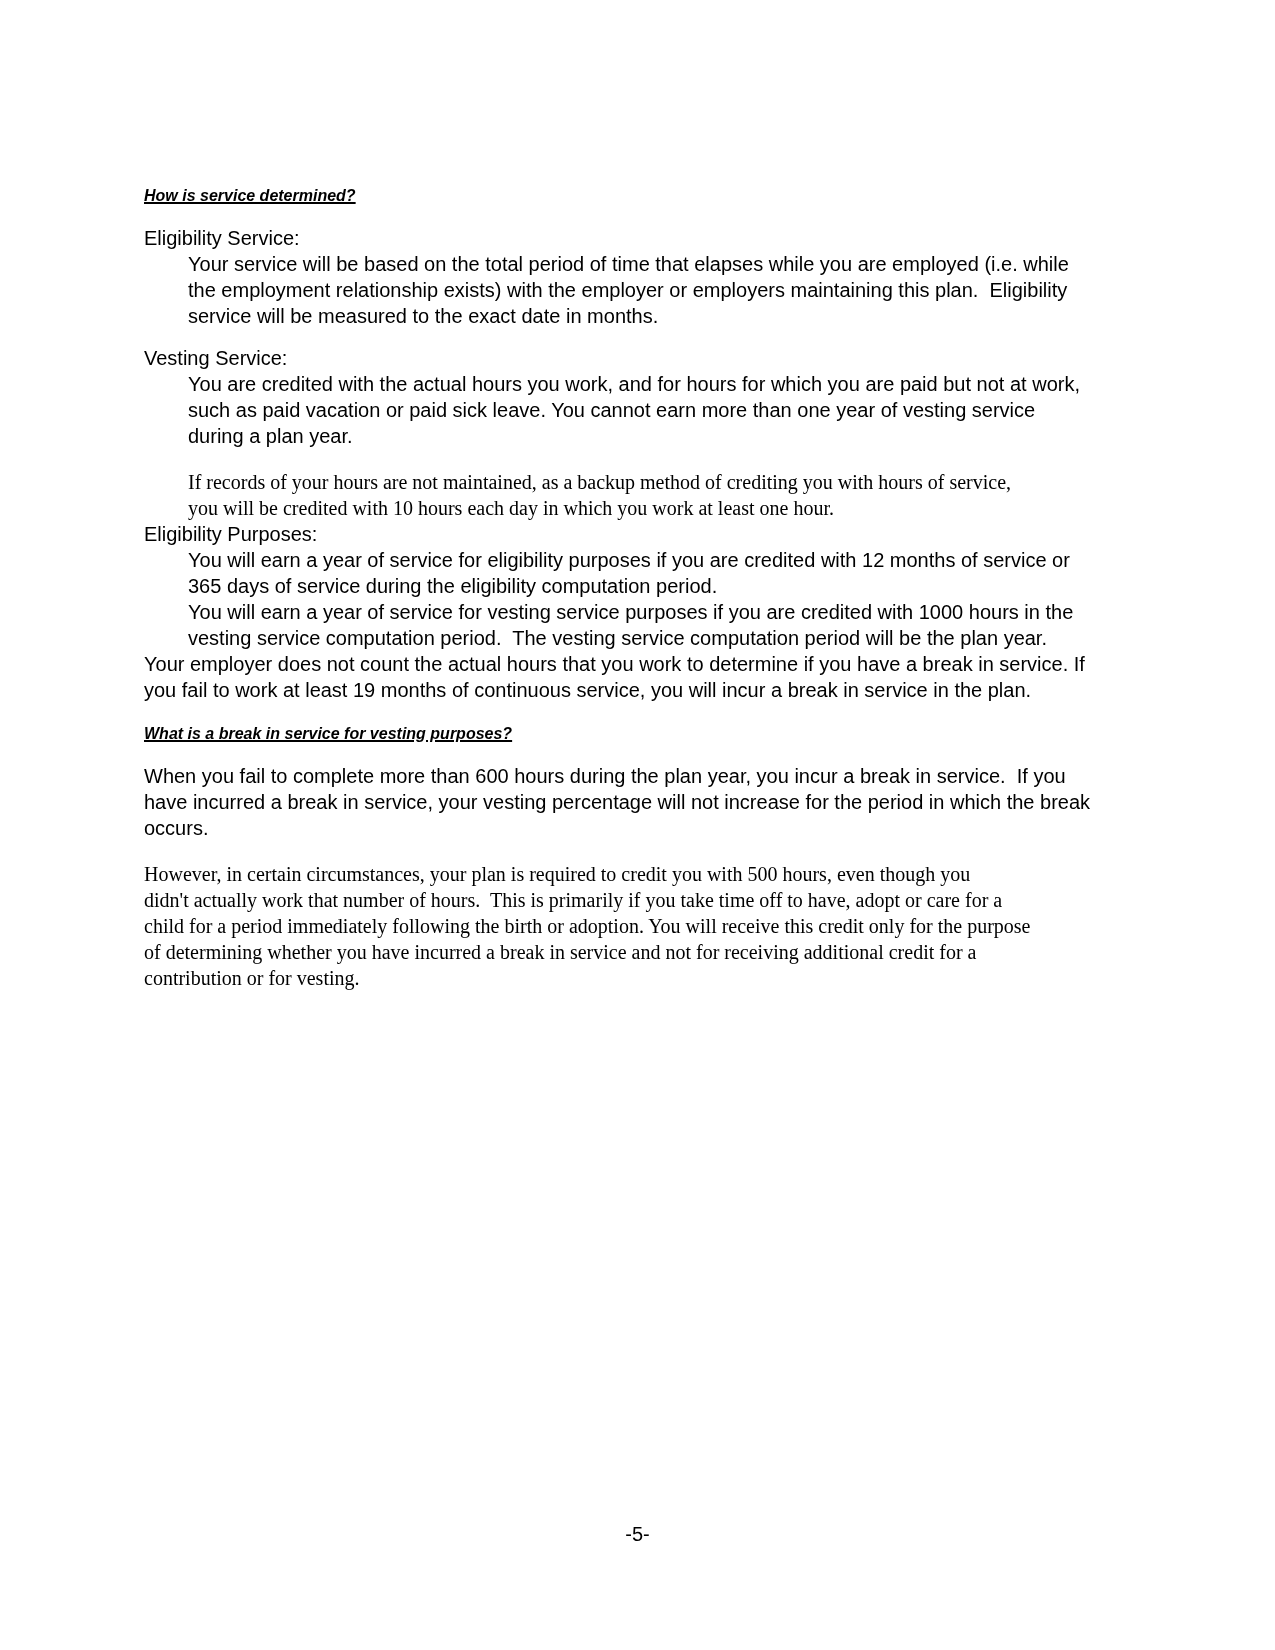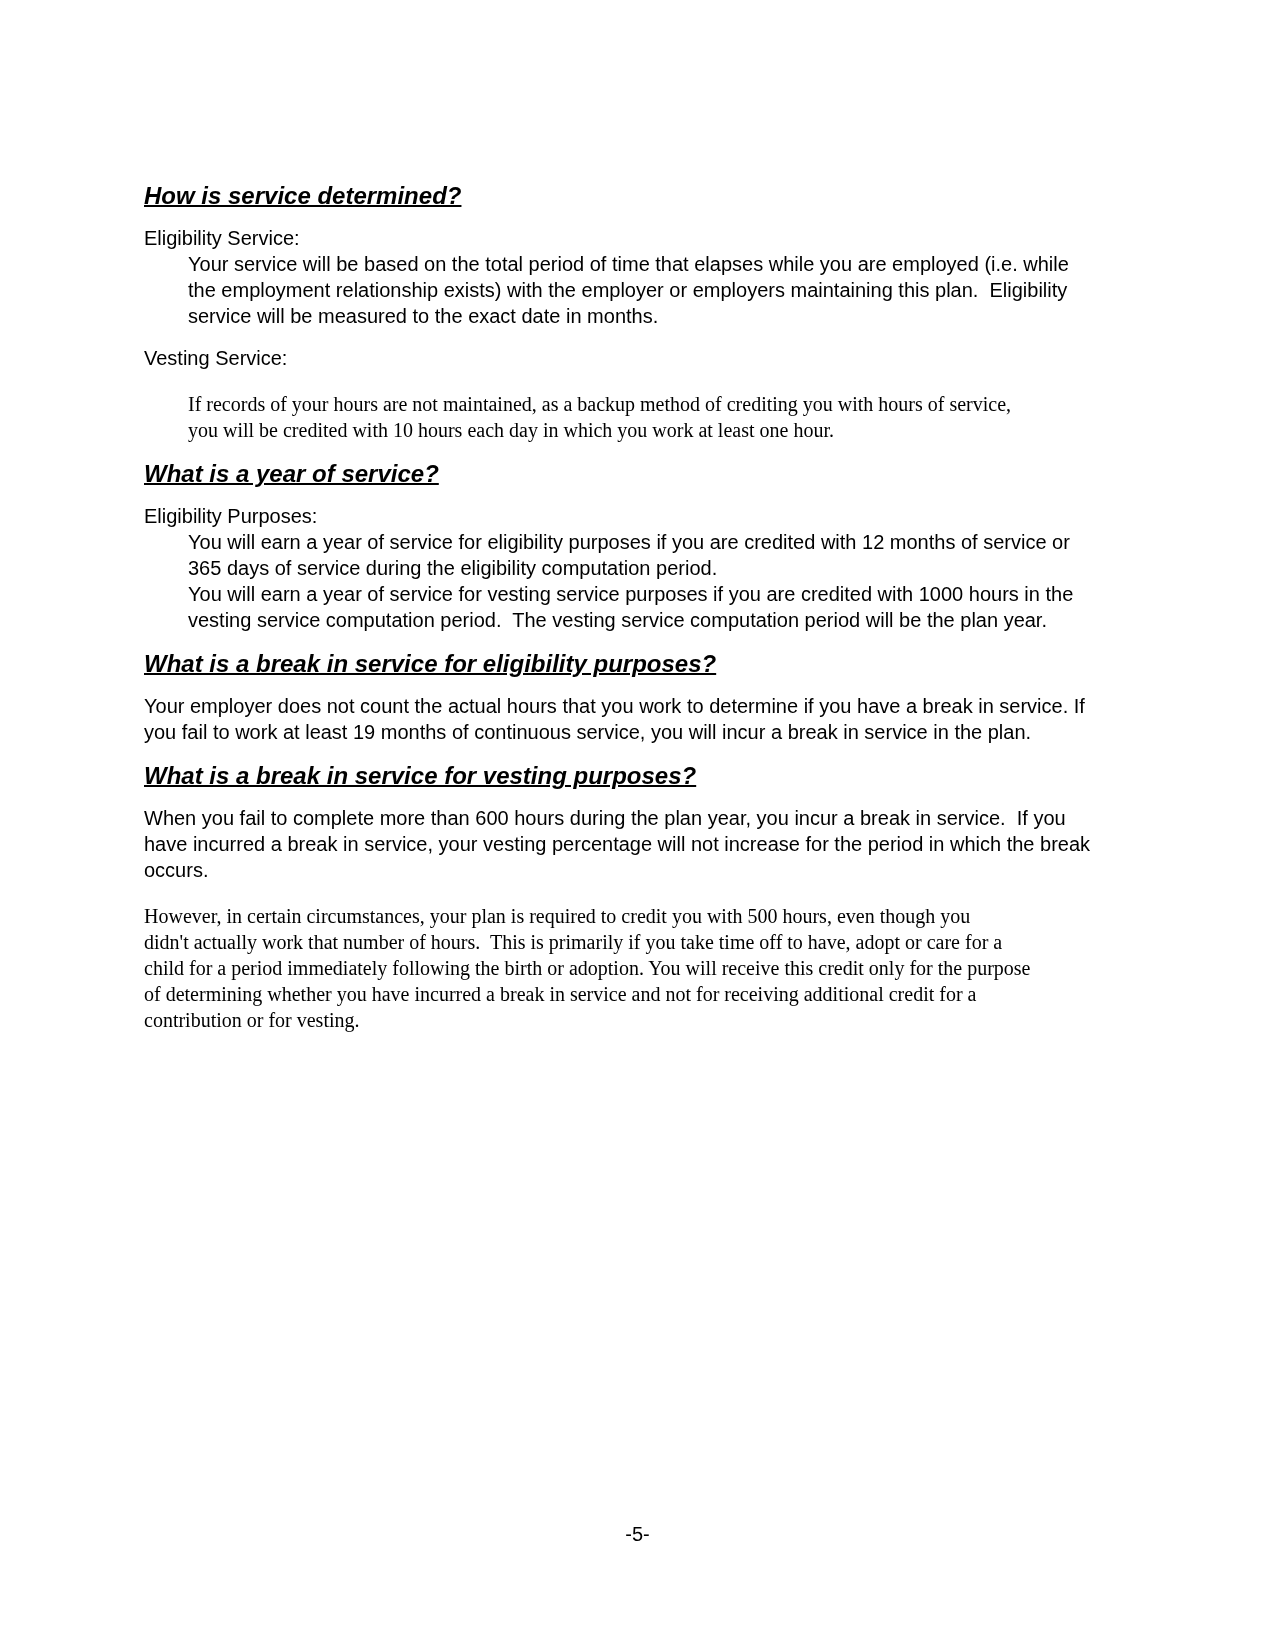--- a/index.html
+++ b/index.html
@@ -24,21 +24,21 @@
     font-size: 20px;
     line-height: 26px;
     display: flow-root;
   }
   .content p, .content h2 {
     margin: 0;
     padding: 0;
     white-space: pre-wrap;
   }
   .heading {
-    font-size: 24px;
+    font-size: 16px;
     font-weight: bold;
     font-style: italic;
     text-decoration: underline;
     text-decoration-thickness: 2px;
     margin-bottom: 16px !important;
   }
   .mt-head  { margin-top: 18px !important; }
   .mt-label { margin-top: 16px !important; }
   .mt-blank { margin-top: 20px !important; font-family: Liberation Serif, serif; }
   .indent   { margin-left: 44px !important; }
@@ -59,33 +59,34 @@
   <div class="content">
 
     <h2 class="heading">How is service determined?</h2>
 
     <p class="label">Eligibility Service:</p>
     <p class="para indent">Your service will be based on the total period of time that elapses while you are employed (i.e. while
 the employment relationship exists) with the employer or employers maintaining this plan.  Eligibility
 service will be measured to the exact date in months.</p>
 
     <p class="label mt-label">Vesting Service:</p>
+    <p class="para indent">You are credited with the actual hours you work, and for hours for which you are paid but not at work,
+such as paid vacation or paid sick leave. You cannot earn more than one year of vesting service
+during a plan year.</p>
     <p class="para indent mt-blank">If records of your hours are not maintained, as a backup method of crediting you with hours of service,
 you will be credited with 10 hours each day in which you work at least one hour.</p>
 
-    <h2 class="heading mt-head">What is a year of service?</h2>
 
     <p class="label">Eligibility Purposes:</p>
     <p class="para indent">You will earn a year of service for eligibility purposes if you are credited with 12 months of service or
 365 days of service during the eligibility computation period.</p>
 
     <p class="para indent">You will earn a year of service for vesting service purposes if you are credited with 1000 hours in the
 vesting service computation period.  The vesting service computation period will be the plan year.</p>
 
-    <h2 class="heading mt-head">What is a break in service for eligibility purposes?</h2>
 
     <p class="para">Your employer does not count the actual hours that you work to determine if you have a break in service. If
 you fail to work at least 19 months of continuous service, you will incur a break in service in the plan.</p>
 
     <h2 class="heading mt-head">What is a break in service for vesting purposes?</h2>
 
     <p class="para">When you fail to complete more than 600 hours during the plan year, you incur a break in service.  If you
 have incurred a break in service, your vesting percentage will not increase for the period in which the break
 occurs.</p>
     <p class="para mt-blank">However, in certain circumstances, your plan is required to credit you with 500 hours, even though you

